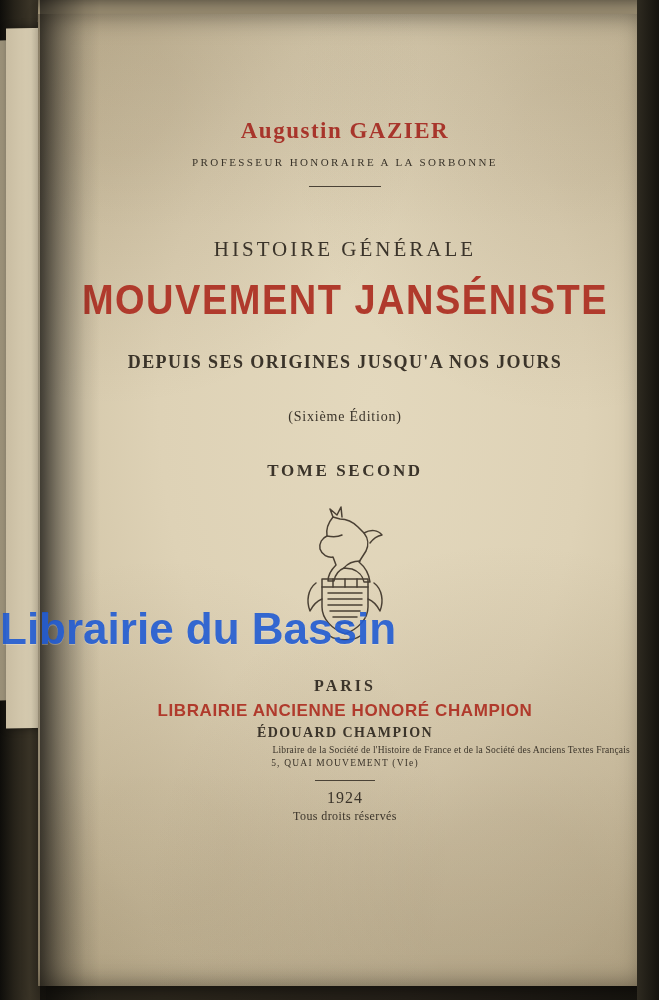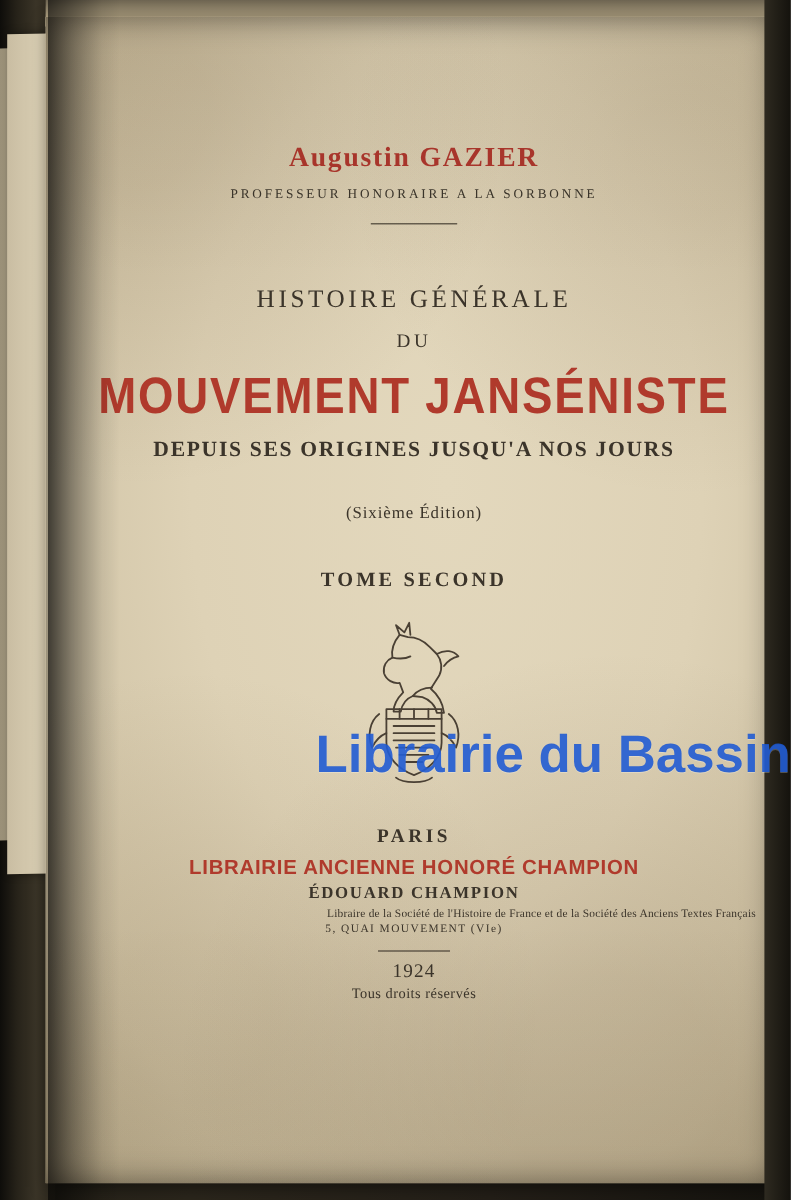--- a/index.html
+++ b/index.html
@@ -145,21 +145,21 @@
   .title-2 {
     margin-top: 16px;
     font-size: 38px;
     font-weight: 700;
     letter-spacing: 1.5px;
     color: #b03a2c;
     font-family: "Liberation Sans", sans-serif;
     transform: scaleY(1.12);
   }
   .title-3 {
-    margin-top: 11px;
+    margin-top: 31px;
     font-size: 18px;
     font-weight: 700;
     letter-spacing: 1.4px;
     color: #3b342a;
     font-family: "Liberation Serif", serif;
   }
   .edition {
     margin-top: 36px;
     font-size: 14px;
     letter-spacing: 0.8px;
@@ -231,21 +231,21 @@
     font-size: 12px;
     letter-spacing: 0.4px;
     color: #3b342a;
   }
   
   .watermark {
     position: absolute;
     left: 0;
     top: 604px;
     width: 659px;
-    text-align: right;
+    text-align: left;
     font-family: "Liberation Sans", sans-serif;
     font-size: 44px;
     font-weight: 700;
     color: rgba(26,86,210,0.88);
     letter-spacing: 0px;
     z-index: 9;
     pointer-events: none;
     text-shadow: 0 1px 0 rgba(255,255,255,0.25);
   }
 </style>
@@ -265,21 +265,20 @@
   <div class="page-edge-bottom"></div>
   <div class="board-right"></div>
 
   <div class="content">
 
     <div class="author">Augustin GAZIER</div>
     <div class="subtitle-author">PROFESSEUR HONORAIRE A LA SORBONNE</div>
     <div class="rule"></div>
 
     <div class="title-1">HISTOIRE GÉNÉRALE</div>
-    <div class="title-du">DU</div>
     <div class="title-2">MOUVEMENT JANSÉNISTE</div>
     <div class="title-3">DEPUIS SES ORIGINES JUSQU'A NOS JOURS</div>
 
     <div class="edition">(Sixième Édition)</div>
     <div class="tome">TOME SECOND</div>
 
     <div class="emblem">
       <svg width="150" height="150" viewBox="0 0 150 150" aria-hidden="true">
         <g fill="none" stroke="#4a4034" stroke-width="1.5" stroke-linecap="round" stroke-linejoin="round">
 

